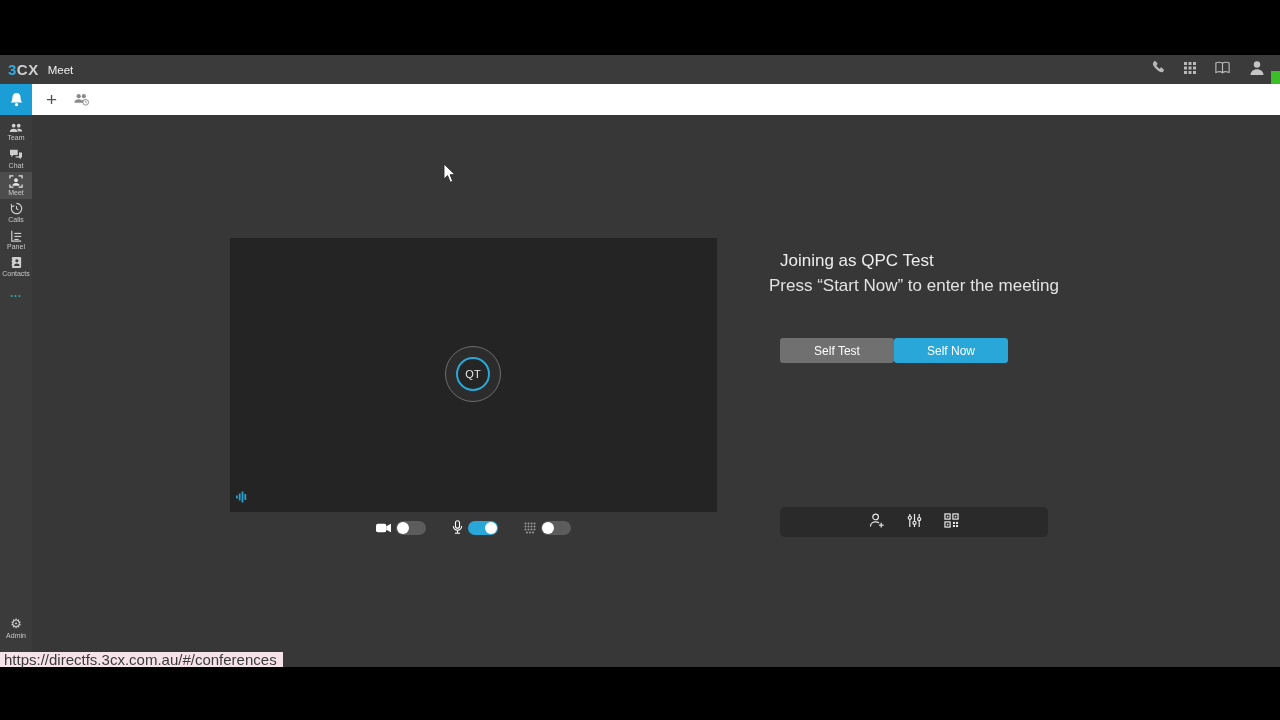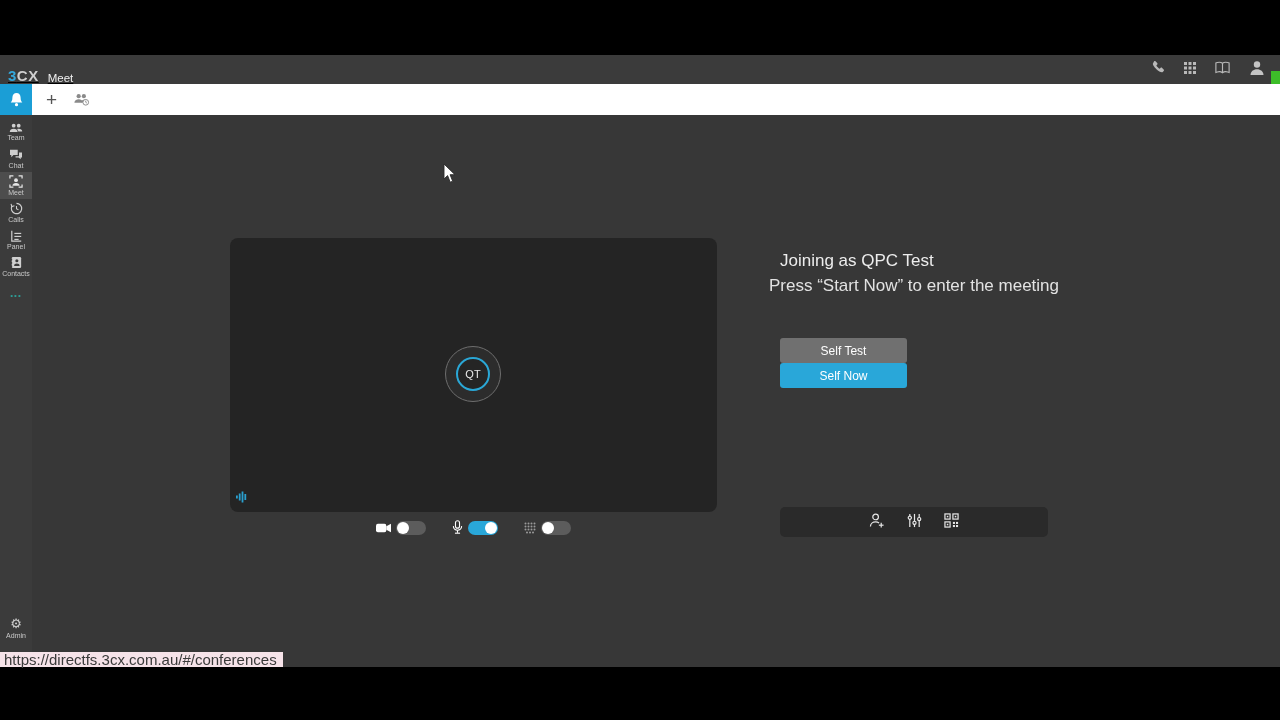--- a/index.html
+++ b/index.html
@@ -1,20 +1,20 @@
 <!DOCTYPE html>
 <html><head>
 <meta charset="utf-8">
 <style>
   html,body{margin:0;padding:0;background:#000;}
   *{box-sizing:border-box;font-family:"Liberation Sans", sans-serif;}
   #stage{position:relative;width:1280px;height:720px;background:#000;overflow:hidden;}
 
   
-  #header{position:absolute;left:0;top:55px;width:1280px;height:29px;background:#3b3b3b;display:flex;align-items:flex-end;text-decoration:underline;}
+  #header{position:absolute;left:0;top:55px;width:1280px;height:29px;background:#3b3b3b;display:flex;align-items:center;}
   #logo{margin-left:8px;font-size:15px;font-weight:bold;letter-spacing:.5px;}
   #logo .l3{color:#35a8dc;} #logo .lcx{color:#cfcfcf;}
   #appTitle{color:#f0f0f0;font-size:11.5px;margin-left:9px;}
   #headerIcons{position:absolute;right:14px;top:0;height:29px;display:flex;align-items:center;gap:17px;}
   #presence{position:absolute;right:0;top:16px;width:9px;height:13px;background:#3dbe29;}
 
   
   #toolbar{position:absolute;left:0;top:84px;width:1280px;height:31px;background:#ffffff;display:flex;align-items:center;}
   #bellTile{width:32px;height:31px;background:#1b9ed6;display:flex;align-items:center;justify-content:center;}
   .tbIcon{margin-left:14px;color:#555;font-size:19px;line-height:19px;cursor:default;}
@@ -26,40 +26,40 @@
   .sideLabel{font-size:7px;color:#c9c9c9;margin-top:1px;white-space:nowrap;}
   #moreDots{width:32px;height:20px;margin-top:6px;text-align:center;color:#2e9e97;font-size:8px;letter-spacing:1px;line-height:20px;}
   #adminItem{position:absolute;left:0;top:502px;width:32px;display:flex;flex-direction:column;align-items:center;}
   #adminItem .gear{font-size:13px;color:#cccccc;line-height:14px;}
   #hiddenItem{position:absolute;left:0;top:531px;width:32px;text-align:center;}
 
   
   #main{position:absolute;left:32px;top:115px;width:1248px;height:552px;background:#373737;}
 
   
-  #preview{position:absolute;left:198px;top:123px;width:487px;height:274px;background:#242424;border-radius:8px;}
+  #preview{position:absolute;left:198px;top:123px;width:487px;height:274px;background:#242424;border-radius:0;}
   #avatarOuter{position:absolute;left:215px;top:108px;width:56px;height:56px;border-radius:50%;background:#2c2c2c;border:1px solid #6e6e6e;display:flex;align-items:center;justify-content:center;}
   #avatarInner{width:34px;height:34px;border-radius:50%;background:#252525;border:2px solid #2aa7d6;display:flex;align-items:center;justify-content:center;}
   #avatarInitials{color:#e8e8e8;font-size:11px;}
   #eq{position:absolute;left:6px;bottom:5px;}
 
   
   #toggleRow{position:absolute;left:198px;top:405px;width:487px;display:flex;justify-content:center;gap:26px;}
   .toggleGroup{display:flex;align-items:center;gap:5px;}
   .switch{width:30px;height:14px;border-radius:7px;position:relative;cursor:pointer;}
   .switch.off{background:#5c5c5c;}
   .switch.on{background:#29a7d9;}
   .switch .knob{position:absolute;top:1px;width:12px;height:12px;border-radius:50%;background:#fff;}
   .switch.off .knob{left:1px;}
   .switch.on .knob{right:1px;}
 
   
   #joinTitle{position:absolute;left:748px;top:136px;width:268px;text-align:left;color:#ededed;font-size:17px;}
   #joinSub{position:absolute;left:728px;top:161px;width:308px;text-align:center;color:#e2e2e2;font-size:17px;}
-  #joinButtons{position:absolute;left:748px;top:223px;width:228px;display:flex;justify-content:space-between;flex-direction:column;}
+  #joinButtons{position:absolute;left:748px;top:223px;width:228px;display:flex;justify-content:space-between;}
   .btn{width:127px;height:25px;border:none;border-radius:3px;font-size:12px;color:#fff;cursor:pointer;}
   #selfTestBtn{background:#707070;}
   #startNowBtn{background:#29a7d9;}
   #actionBar{position:absolute;left:748px;top:392px;width:268px;height:30px;background:#2a2a2a;border-radius:5px;display:flex;align-items:center;justify-content:center;gap:22px;}
 
   
   #urlTip{position:absolute;left:0;top:652px;height:15px;padding:0 6px 0 4px;background:#f6e3e9;color:#3a3a3a;font-size:15px;line-height:15px;white-space:nowrap;}
 
   
   #cursor{position:absolute;left:443px;top:163px;}

